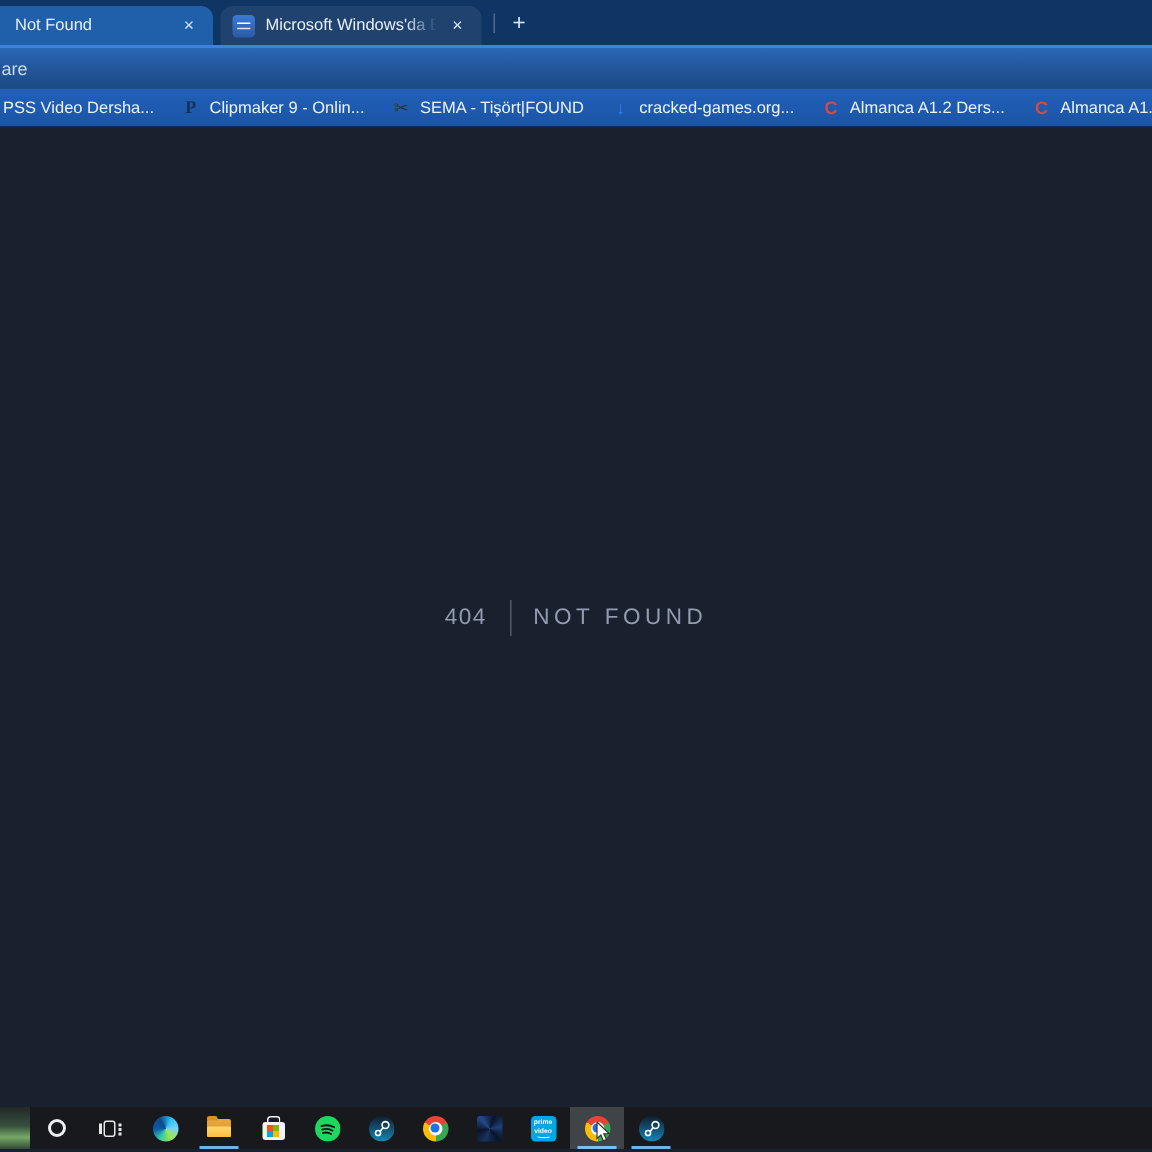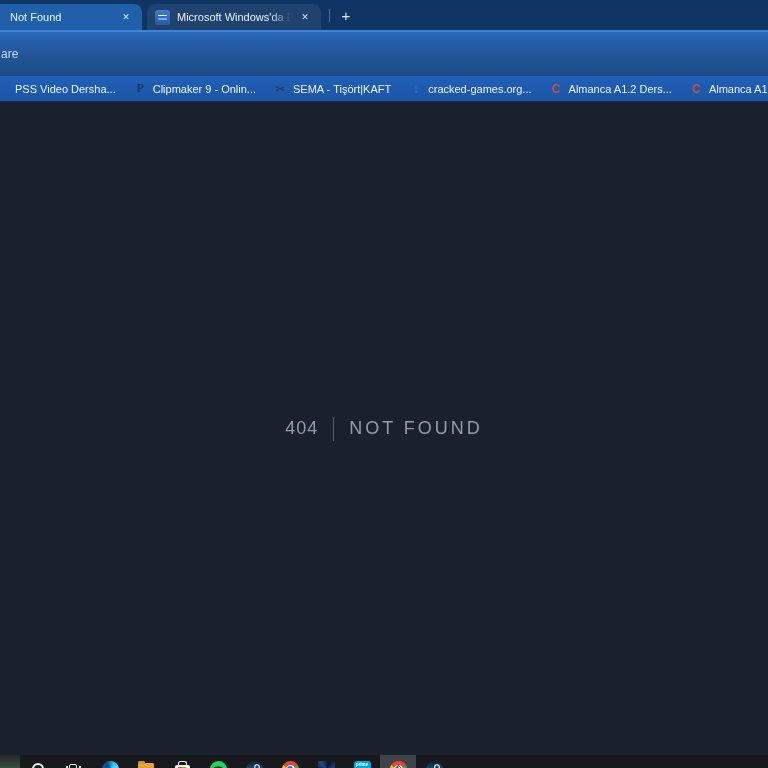--- a/index.html
+++ b/index.html
@@ -17,38 +17,38 @@
   .tab-close{font-size:9px;color:#d7e3f5;width:16px;height:16px;display:flex;align-items:center;
     justify-content:center;border-radius:50%;flex:0 0 auto;cursor:default;}
   .msfav{width:15px;height:15px;border-radius:3px;margin-right:7px;flex:0 0 auto;position:relative;
     background:linear-gradient(180deg,#3a7bd5,#2b5aa6);}
   .msfav::after{content:"";position:absolute;left:3px;top:5px;width:9px;height:1.5px;background:#fff;
     box-shadow:0 3.5px 0 rgba(255,255,255,.85);border-radius:1px;}
   .tab-sep{position:absolute;left:329px;top:9px;width:1px;height:13px;background:rgba(255,255,255,.28);}
   .newtab{position:absolute;left:336px;top:5px;width:20px;height:20px;display:flex;align-items:center;
     justify-content:center;color:#dbe7f7;font-size:15px;border-radius:50%;}
 
-  .toolbar{height:46px;border-top:2px solid #3f82d9;
+  .toolbar{height:29px;border-top:2px solid #3f82d9;
     background:linear-gradient(180deg,#2a68b8 0%,#23589d 45%,#1c4b84 100%);
     display:flex;align-items:center;}
   .toolbar .partial{color:#c9d9ee;font-size:12px;margin-left:1px;}
 
   .bookmarks{height:26px;background:linear-gradient(180deg,#2161b8,#1b54a6);
-    display:flex;align-items:center;padding-left:15px;overflow:hidden;border-bottom:1px solid #0d2f5c;}
+    display:flex;align-items:center;padding-left:2px;overflow:hidden;border-bottom:1px solid #0d2f5c;}
   .bm{display:flex;align-items:center;gap:5px;font-size:11px;color:#eef4fc;
     white-space:nowrap;margin-right:17px;flex:0 0 auto;}
   .bm-ic{flex:0 0 auto;display:flex;align-items:center;justify-content:center;width:15px;height:15px;}
   .ic-p{color:#16325c;font-weight:bold;font-size:12px;font-family:"Liberation Serif",serif;}
   .ic-scissors{color:#30343a;font-size:12px;}
   .ic-down{color:#2d7ff0;font-weight:bold;font-size:12px;}
   .ic-redc{color:#d24a42;font-weight:bold;font-size:12px;}
 
   
   .content{height:653px;background:#1a212e;display:flex;align-items:center;justify-content:center;}
-  .err{display:flex;align-items:center;gap:15px;color:#929cae;font-size:18px;}
+  .err{display:flex;align-items:center;gap:15px;color:#929cae;font-size:15px;}
   .err .code{letter-spacing:1px;}
   .err .vdiv{width:1px;height:24px;background:#515c6b;}
   .err .msg{letter-spacing:3px;}
 
   
   .taskbar{height:28px;background:#17191d;display:flex;align-items:stretch;}
   .tb-thumb{width:20px;height:28px;flex:0 0 auto;
     background:linear-gradient(180deg,#23272a 0%,#35503c 45%,#79a868 72%,#2e4a33 100%);}
   .tb-btn{width:36px;flex:0 0 auto;display:flex;align-items:center;justify-content:center;position:relative;}
   .tb-btn.hl{background:#404449;}
@@ -112,21 +112,21 @@
   <div class="bookmarks">
     <div class="bm">
       <span>PSS Video Dersha...</span>
     </div>
     <div class="bm">
       <span class="bm-ic ic-p">P</span>
       <span>Clipmaker 9 - Onlin...</span>
     </div>
     <div class="bm">
       <span class="bm-ic ic-scissors">✂</span>
-      <span>SEMA - Tişört|KAFT</span>
+      <span>SEMA - Tişört|FOUND</span>
     </div>
     <div class="bm">
       <span class="bm-ic ic-down">↓</span>
       <span>cracked-games.org...</span>
     </div>
     <div class="bm">
       <span class="bm-ic ic-redc">C</span>
       <span>Almanca A1.2 Ders...</span>
     </div>
     <div class="bm">

